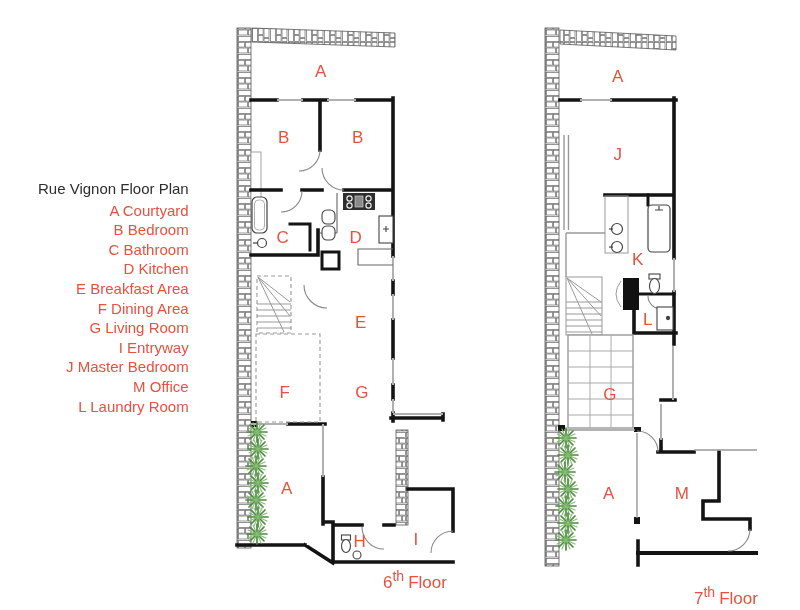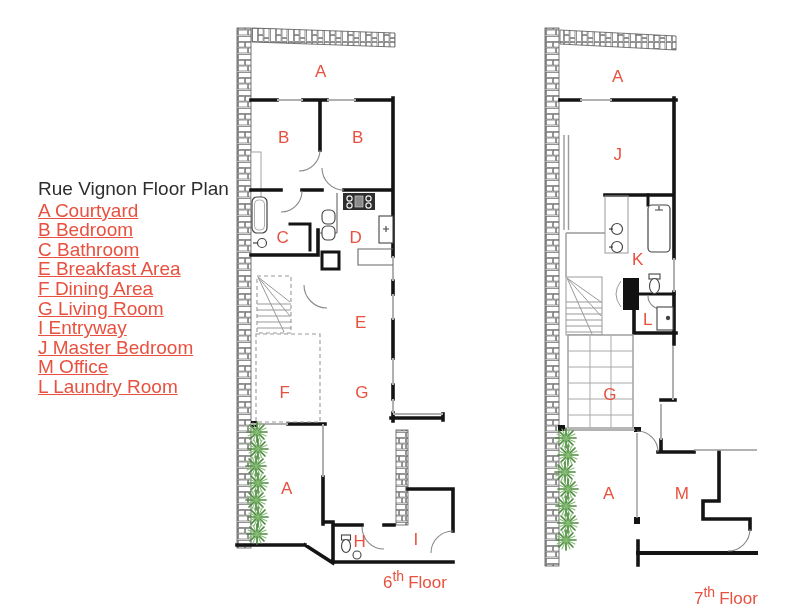--- a/index.html
+++ b/index.html
@@ -1,21 +1,21 @@
 <!DOCTYPE html>
 <html><head>
 <meta charset="utf-8">
 <style>
   html,body{margin:0;padding:0;background:#fff;}
   .stage{position:relative;width:800px;height:610px;background:#fff;overflow:hidden;
          font-family:"Liberation Sans",sans-serif;}
   .plan-svg{position:absolute;left:0;top:0;}
-  .legend{position:absolute;left:38px;top:179px;font-size:19px;line-height:19.6px;}
+  .legend{position:absolute;left:38px;top:179px;font-size:15px;line-height:19.6px;text-align:right;}
   .legend-title{color:#2e2e2e;margin-bottom:2px;}
-  .legend-item{color:#e8513f;text-decoration:underline;}
+  .legend-item{color:#e8513f;}
   .room-label{position:absolute;transform:translate(-50%,-50%);font-size:17px;
               color:#e8513f;letter-spacing:.5px;}
   .caption{position:absolute;font-size:17px;color:#e8513f;white-space:nowrap;}
   .caption sup{font-size:14px;}
   .caption .cap-word{margin-left:4px;text-align:center;}
 </style>
 </head>
 <body>
 
 <div class="stage">
@@ -228,20 +228,21 @@
       <use href="#plantSym" x="566" y="540"></use>
     </g>
   </g>
 </svg>
 
   <div class="legend">
     <div class="legend-title">Rue Vignon Floor Plan</div>
     <div class="legend-item">A Courtyard</div>
     <div class="legend-item">B Bedroom</div>
     <div class="legend-item">C Bathroom</div>
+    <div class="legend-item">D Kitchen</div>
     <div class="legend-item">E Breakfast Area</div>
     <div class="legend-item">F Dining Area</div>
     <div class="legend-item">G Living Room</div>
     <div class="legend-item">I Entryway</div>
     <div class="legend-item">J Master Bedroom</div>
     <div class="legend-item">M Office</div>
     <div class="legend-item">L Laundry Room</div>
   </div>
 
   <span class="room-label" style="left:321px;top:72px">A</span>

